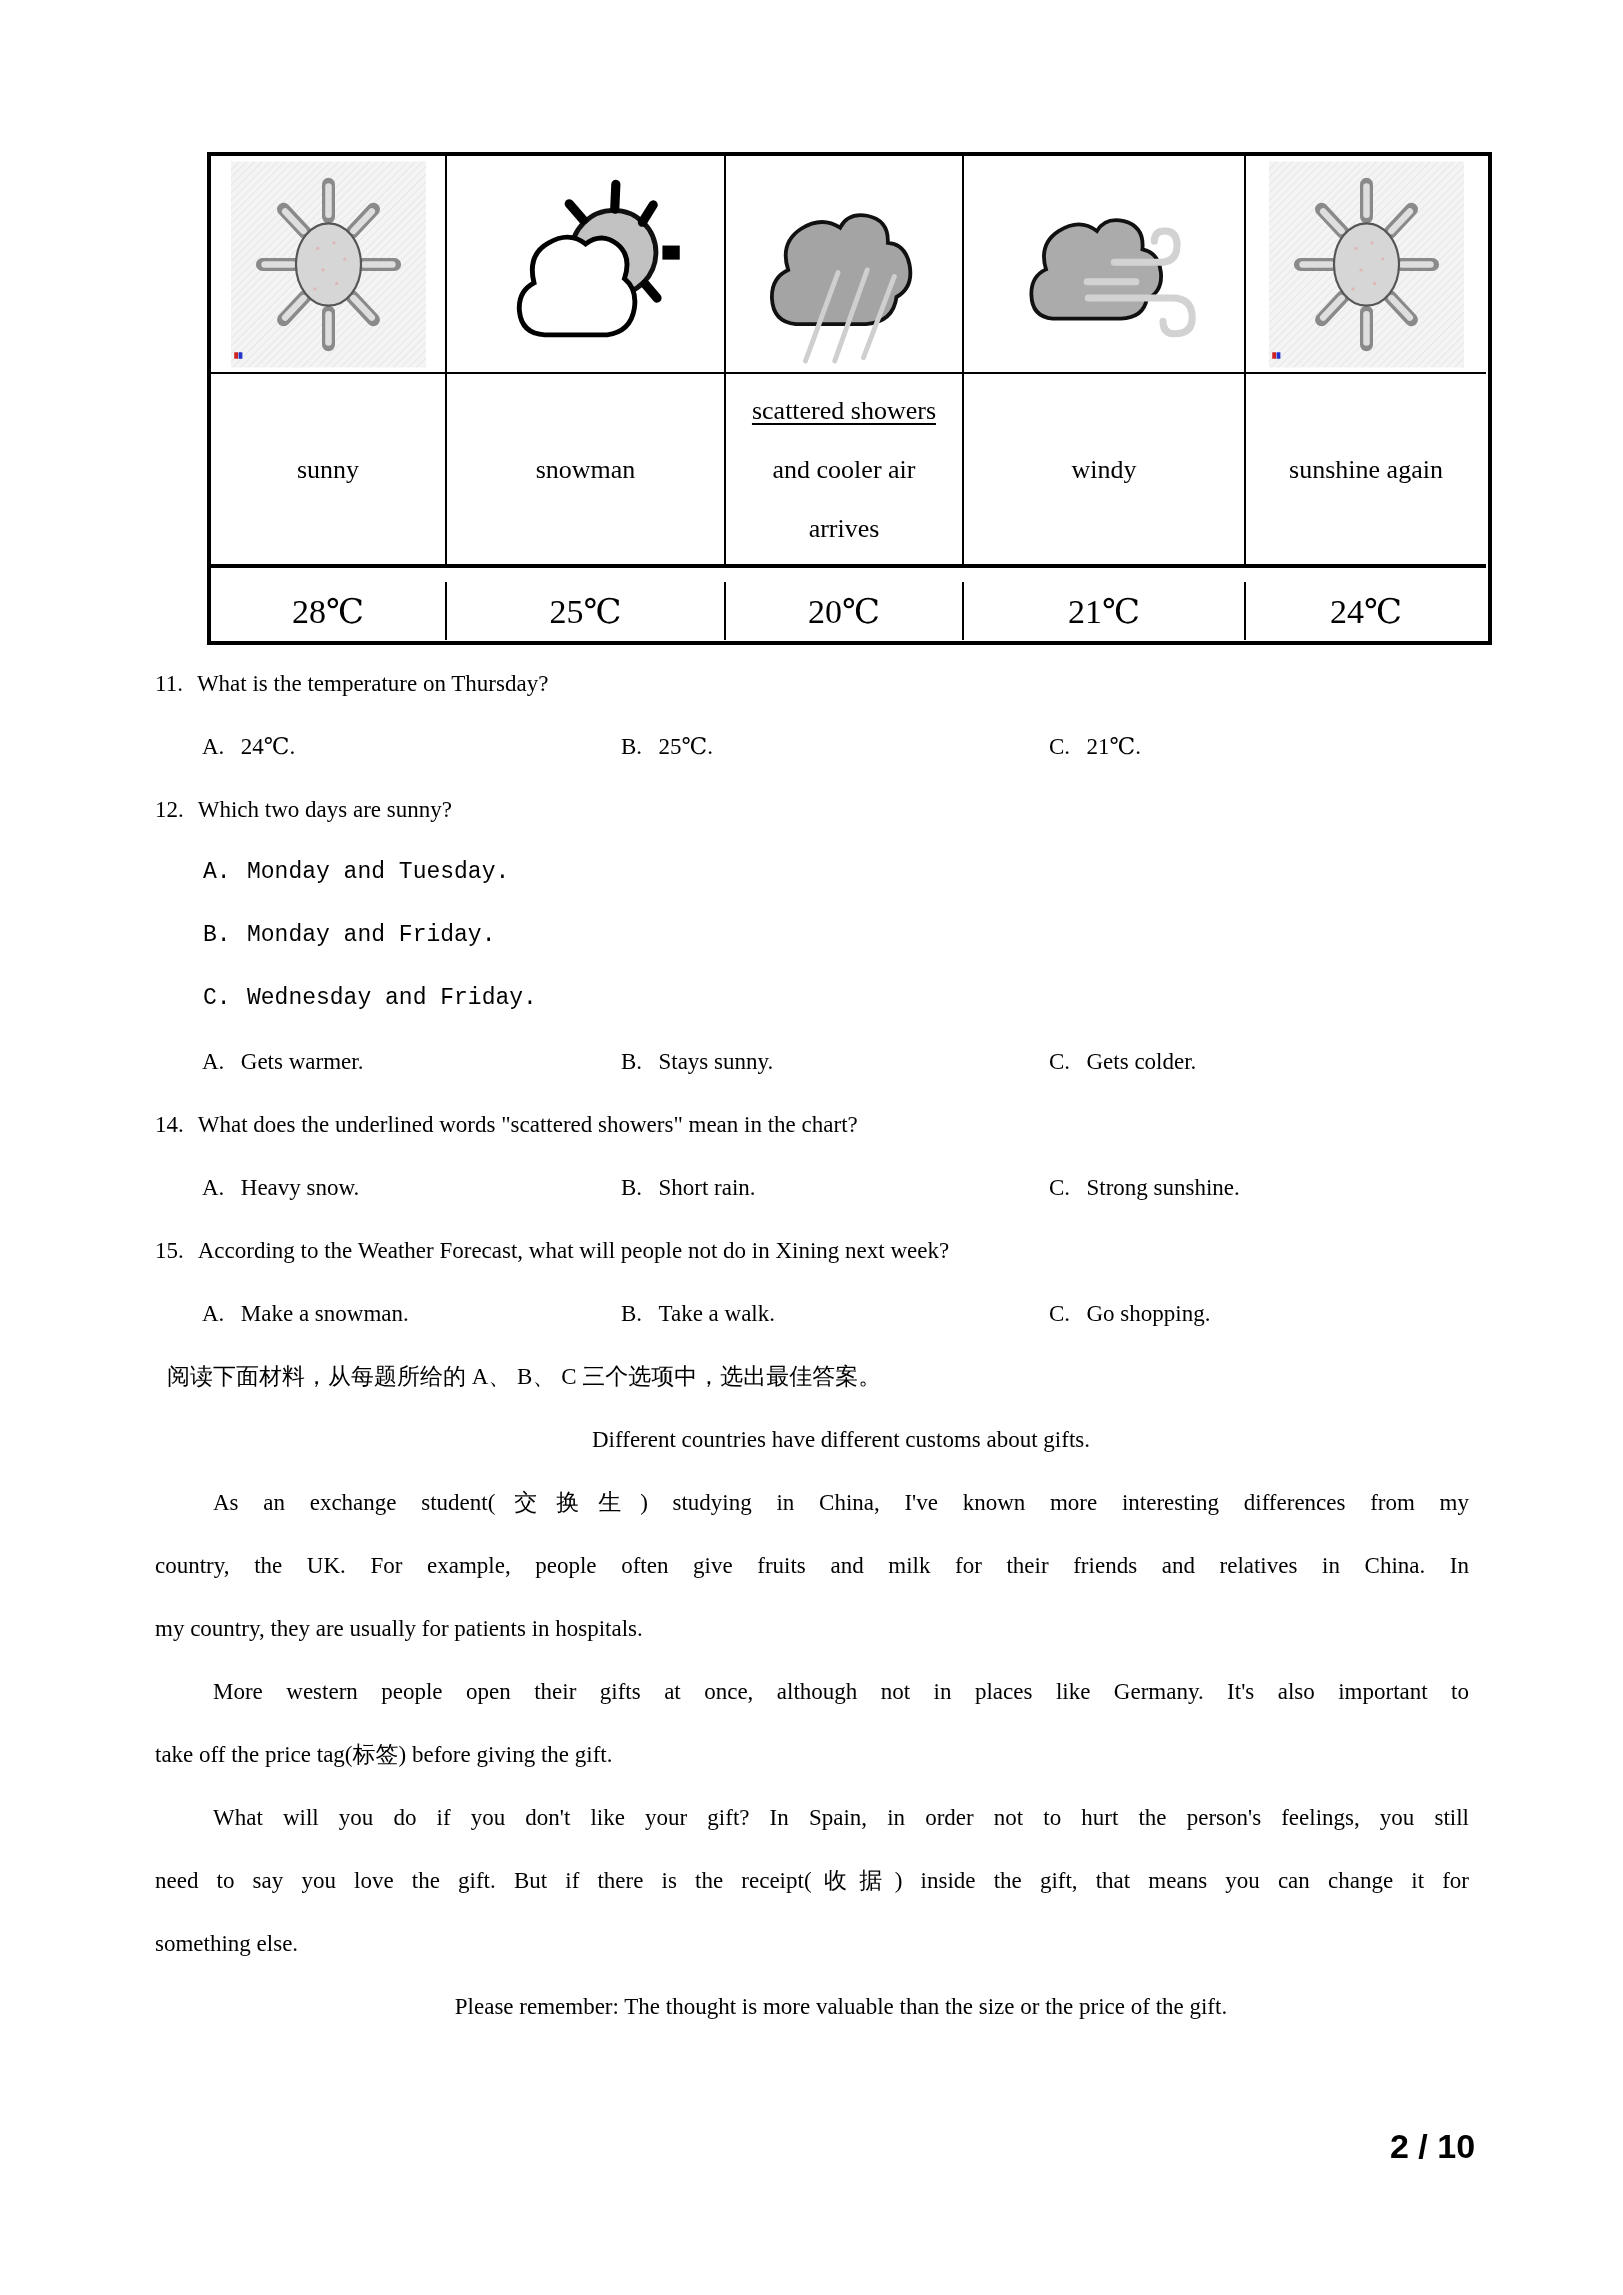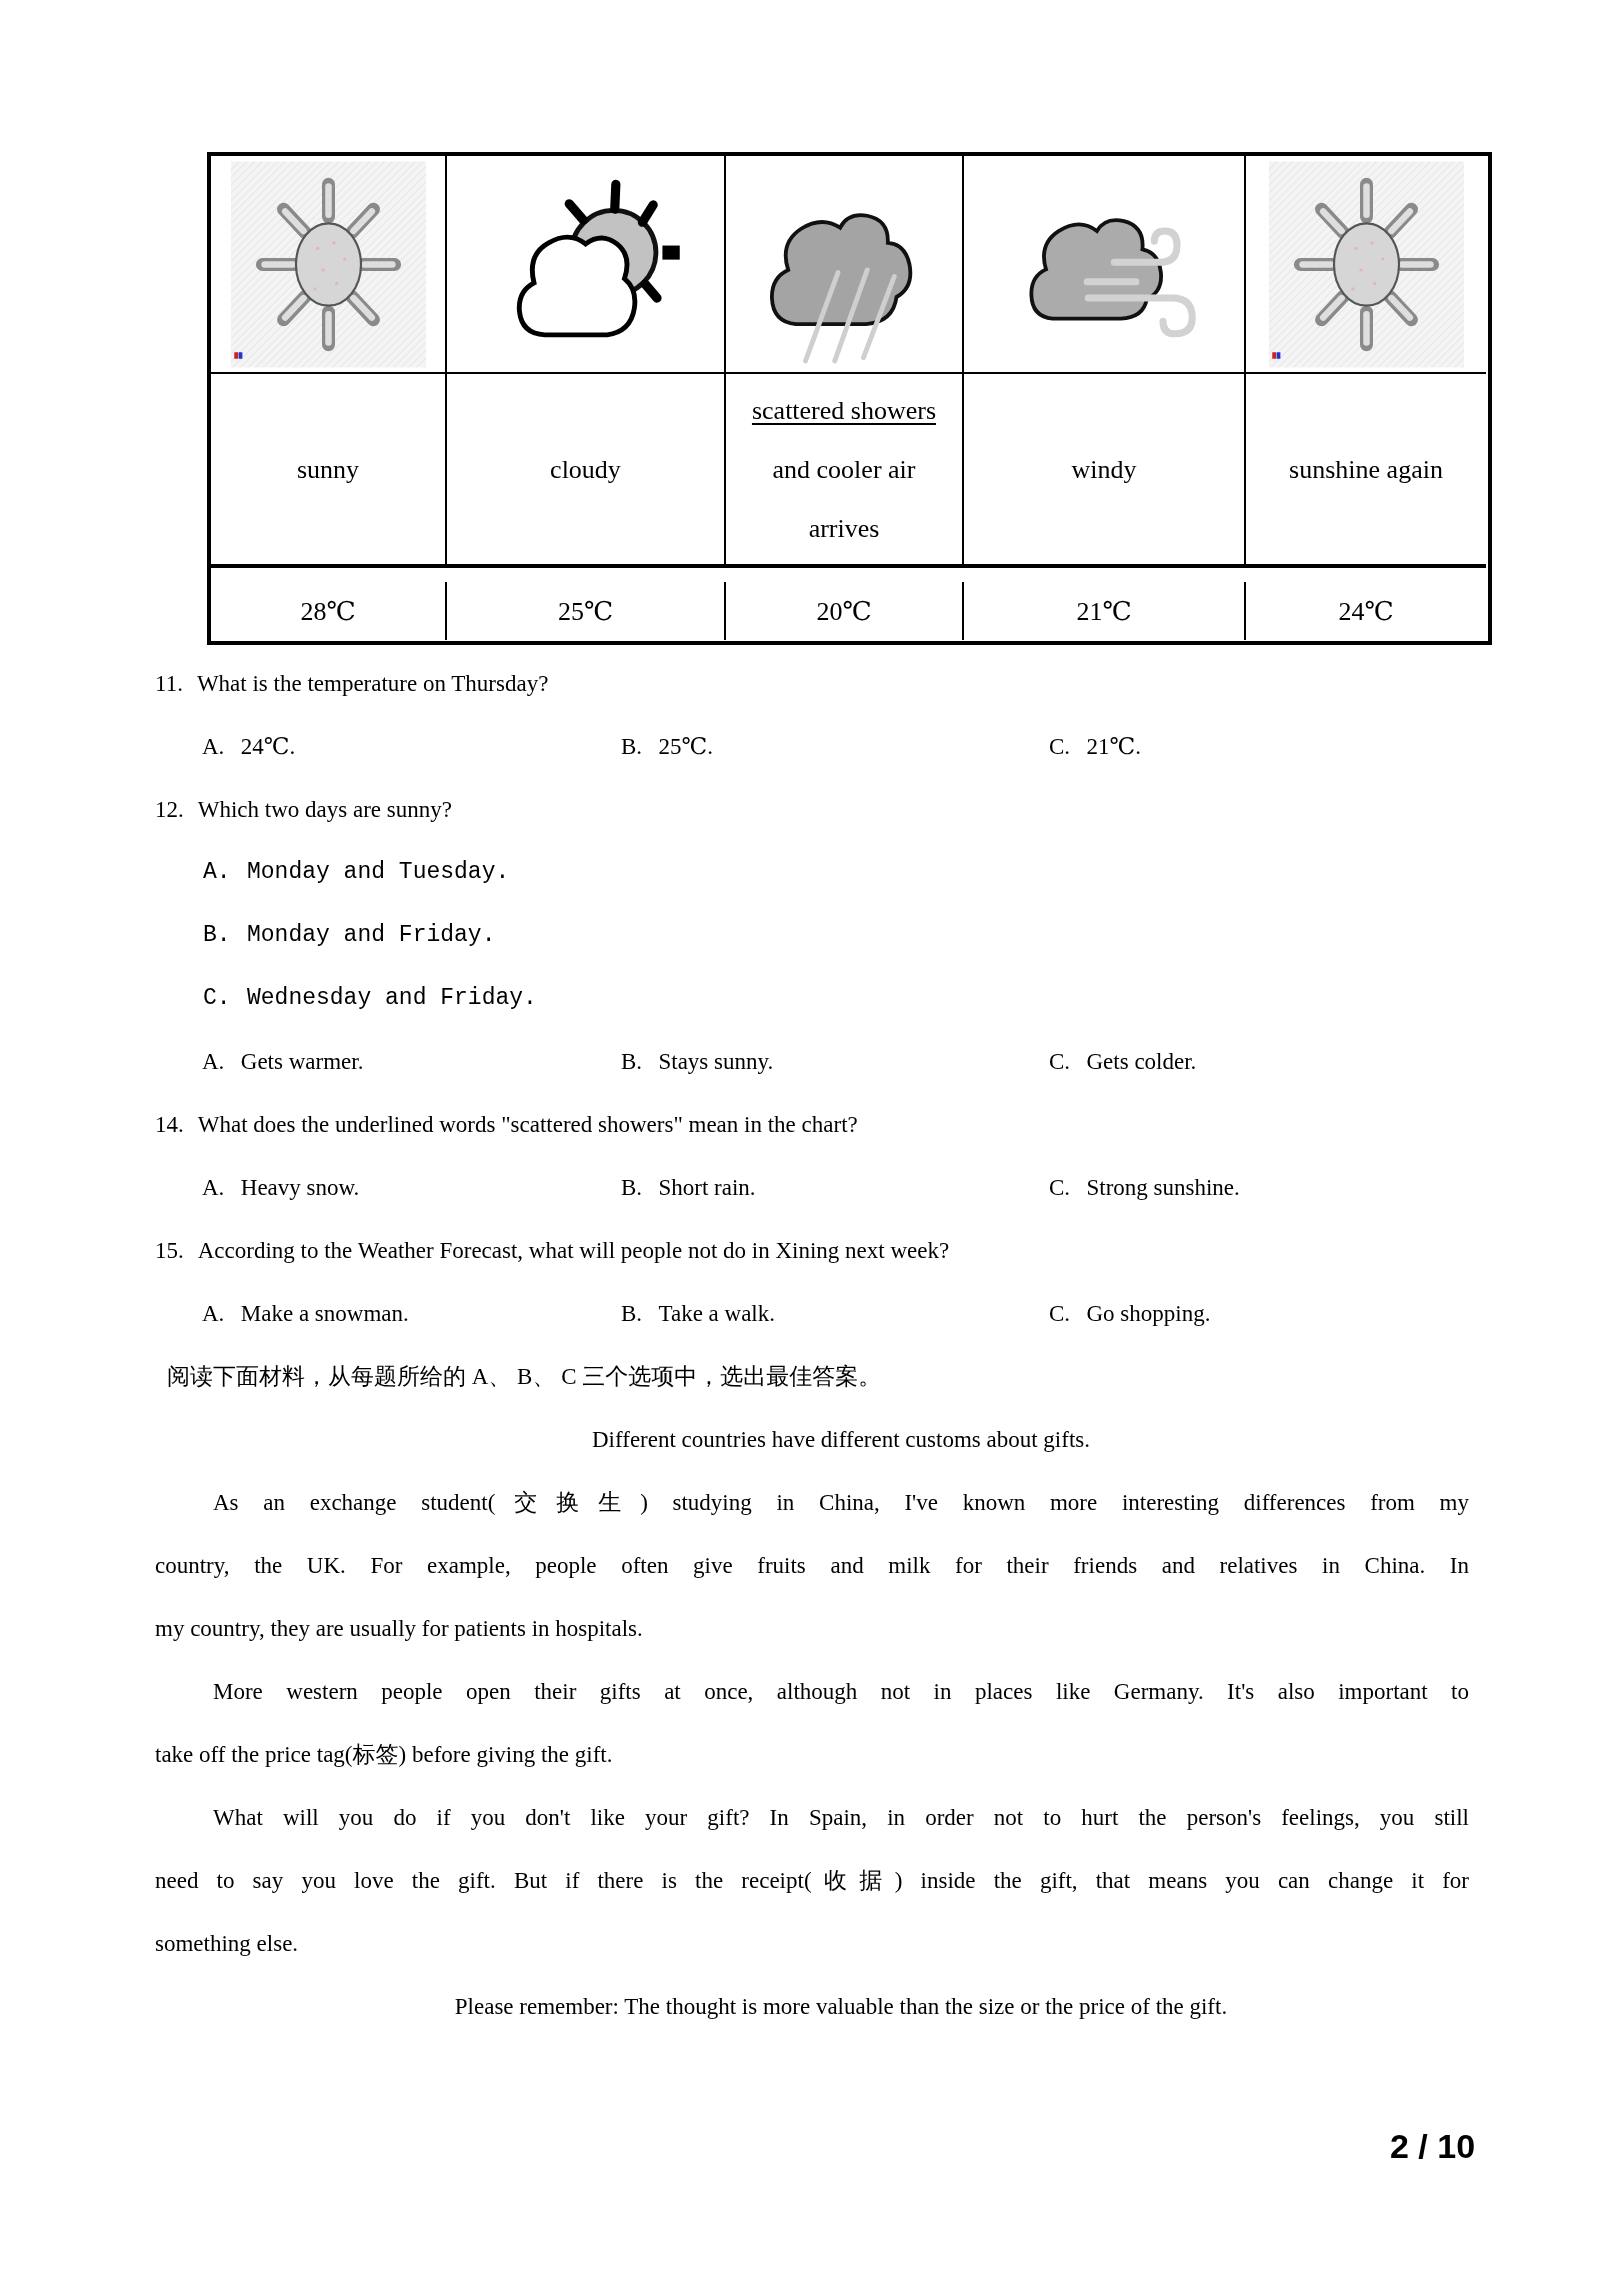--- a/index.html
+++ b/index.html
@@ -18,21 +18,21 @@
     grid-template-columns:236px 279px 238px 282px 240px;
     grid-template-rows:218px 194px 72px;
   }
   .cell { border-right:2.7px solid #000; border-bottom:2.7px solid #000;
           display:flex; align-items:center; justify-content:center;
           flex-direction:column; overflow:hidden; background:#fff; }
   .cell.last-col { border-right:none; }
   .cell.row2 { border-bottom:4.4px solid #000; }
   .cell.row3 { border-bottom:none; }
   .label-cell { font-size:26px; line-height:59px; text-align:center; }
-  .temp-cell  { font-size:26px;margin-top:14px; }
+  .temp-cell  { font-size:34px;margin-top:14px; }
   .u { text-decoration:underline; text-decoration-thickness:1.6px; text-underline-offset:4.4px; }
 
   
   .textblock { position:absolute; left:155px; top:652px; width:1314px;
                font-size:23px; }
   .line { height:63px; line-height:63px; position:relative; }
   .nowrap { white-space:nowrap; }
   .qnum { display:inline-block; margin-right:14px; }
   .optlabel { display:inline-block; margin-right:16.4px; }
   .optrow span.opt { position:absolute; white-space:nowrap; }
@@ -185,21 +185,21 @@
           <rect x="6" y="352" width="7" height="12" fill="#cc2222"></rect>
             <rect x="14" y="352" width="7" height="12" fill="#2233cc"></rect>
         </svg>
       </span>
     </div>
 
     <div class="cell row2 label-cell">
       <span>sunny</span>
     </div>
     <div class="cell row2 label-cell">
-      <span>cloudy</span>
+      <span>snowman</span>
     </div>
     <div class="cell row2 label-cell">
       <span class="u">scattered showers</span>
       <span>and cooler air</span>
       <span>arrives</span>
     </div>
     <div class="cell row2 label-cell">
       <span>windy</span>
     </div>
     <div class="cell row2 last-col label-cell">

